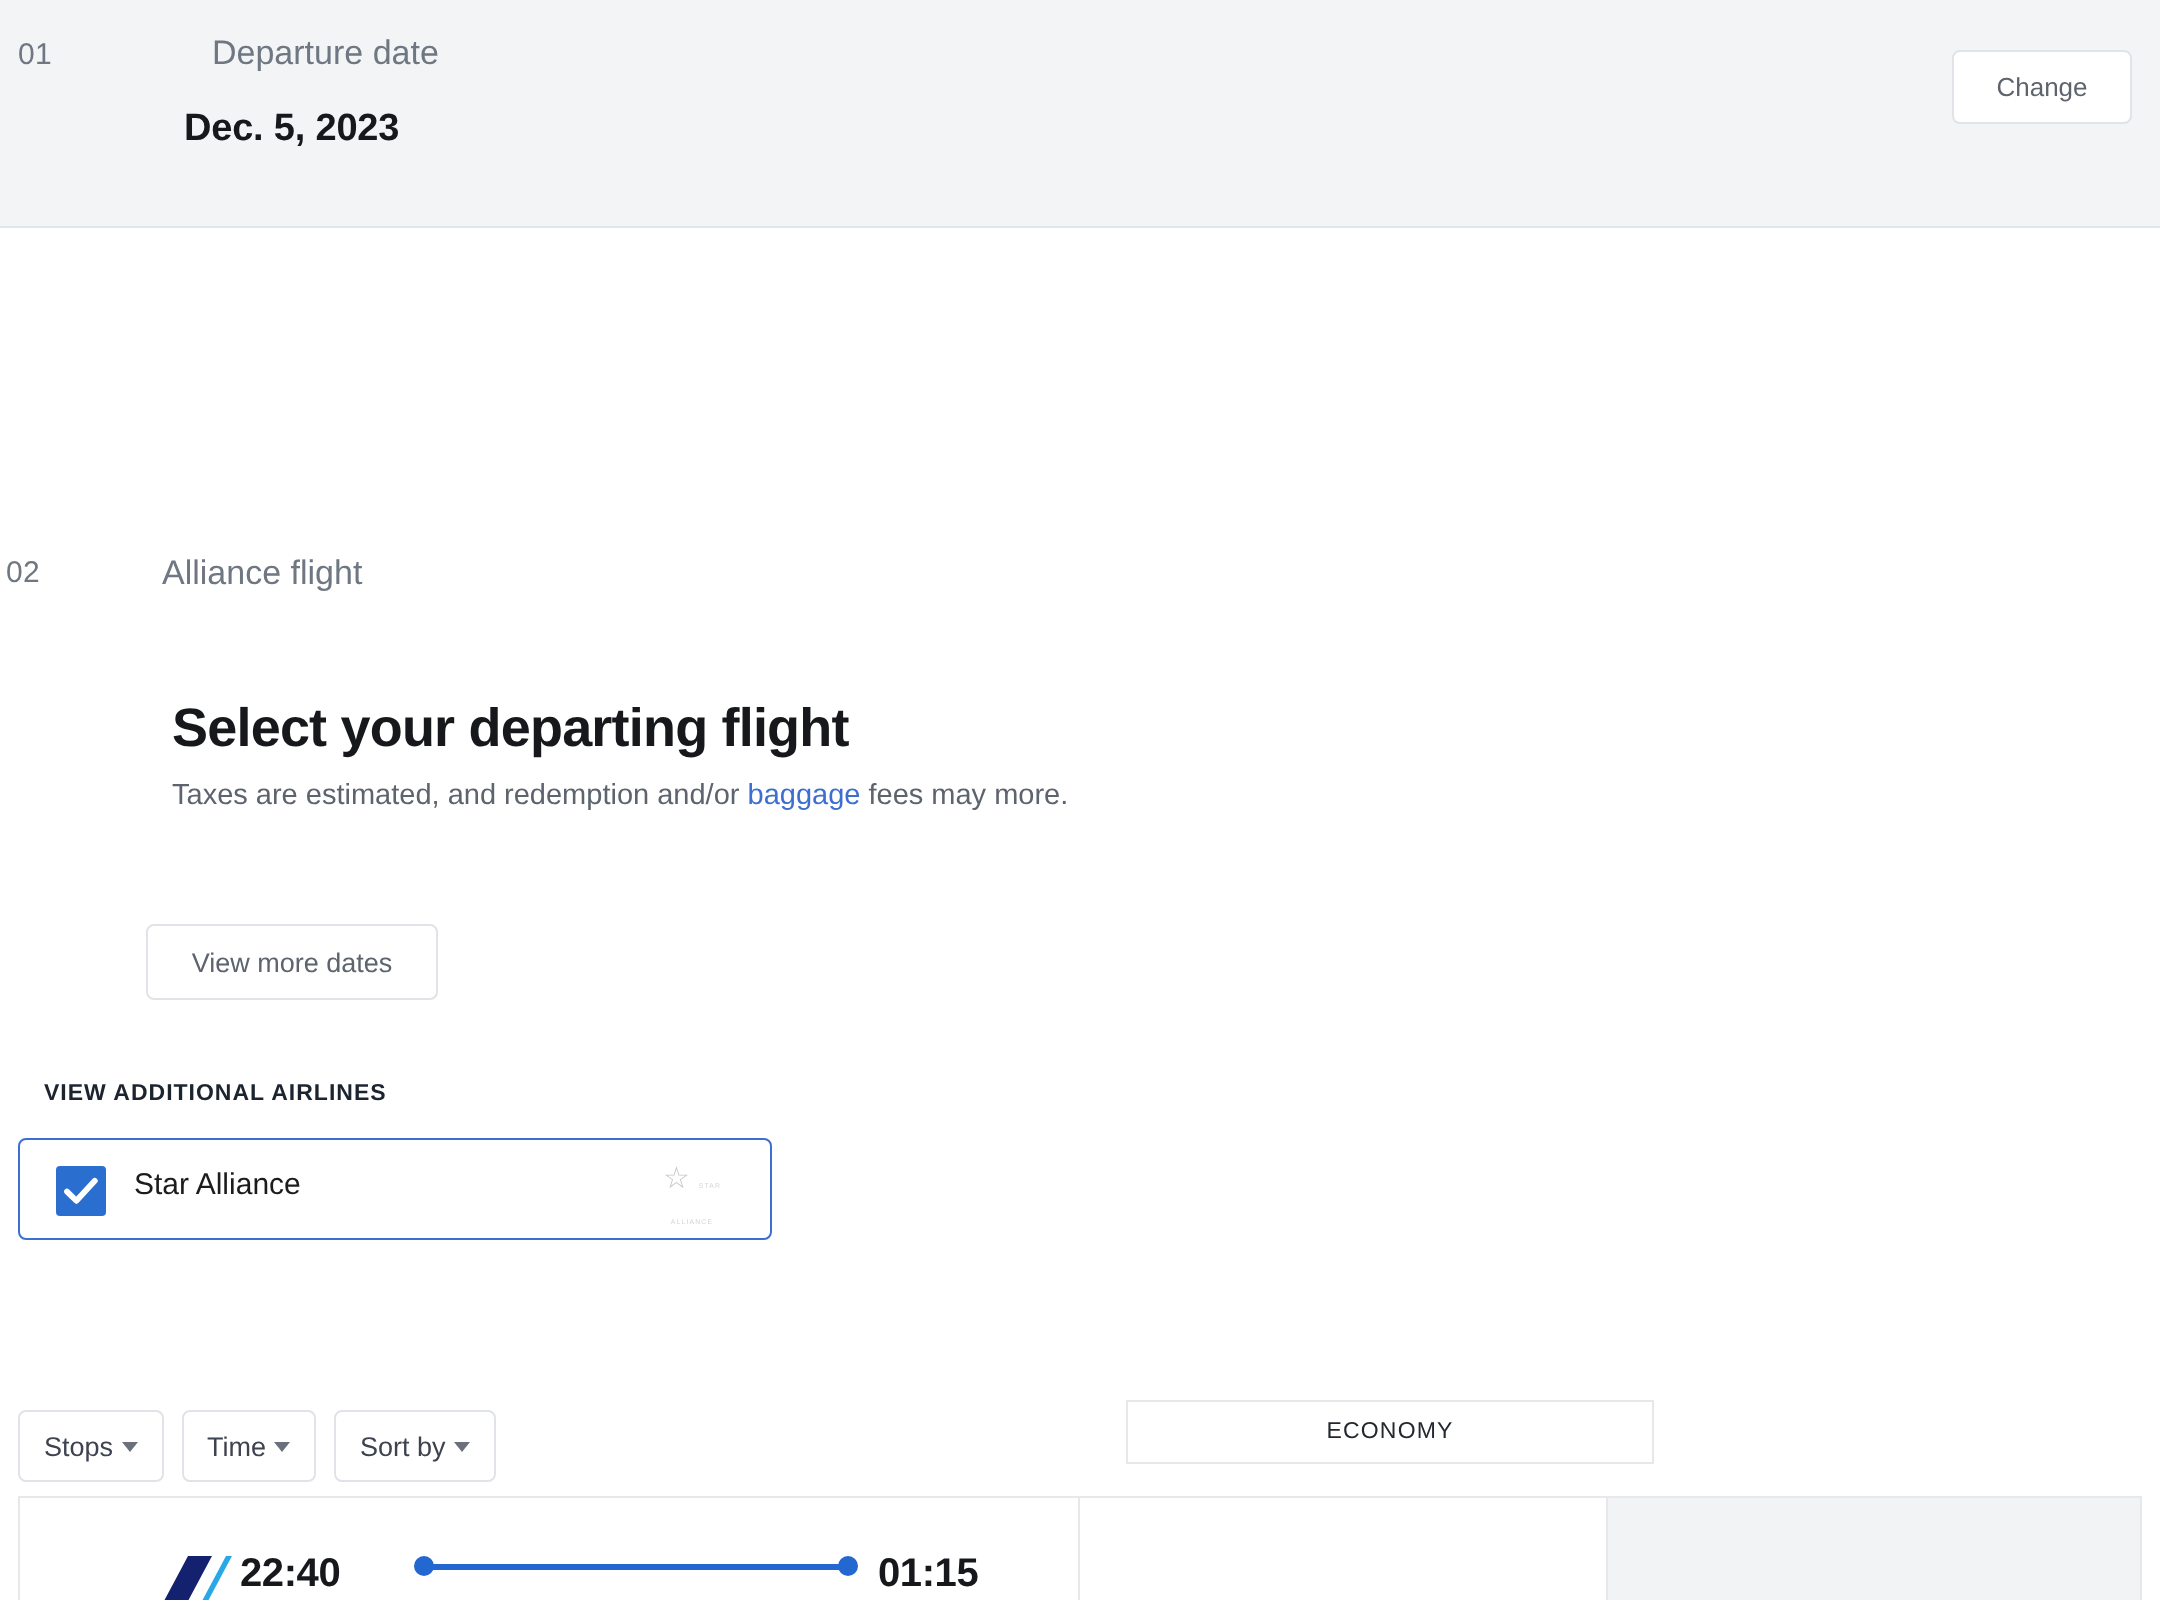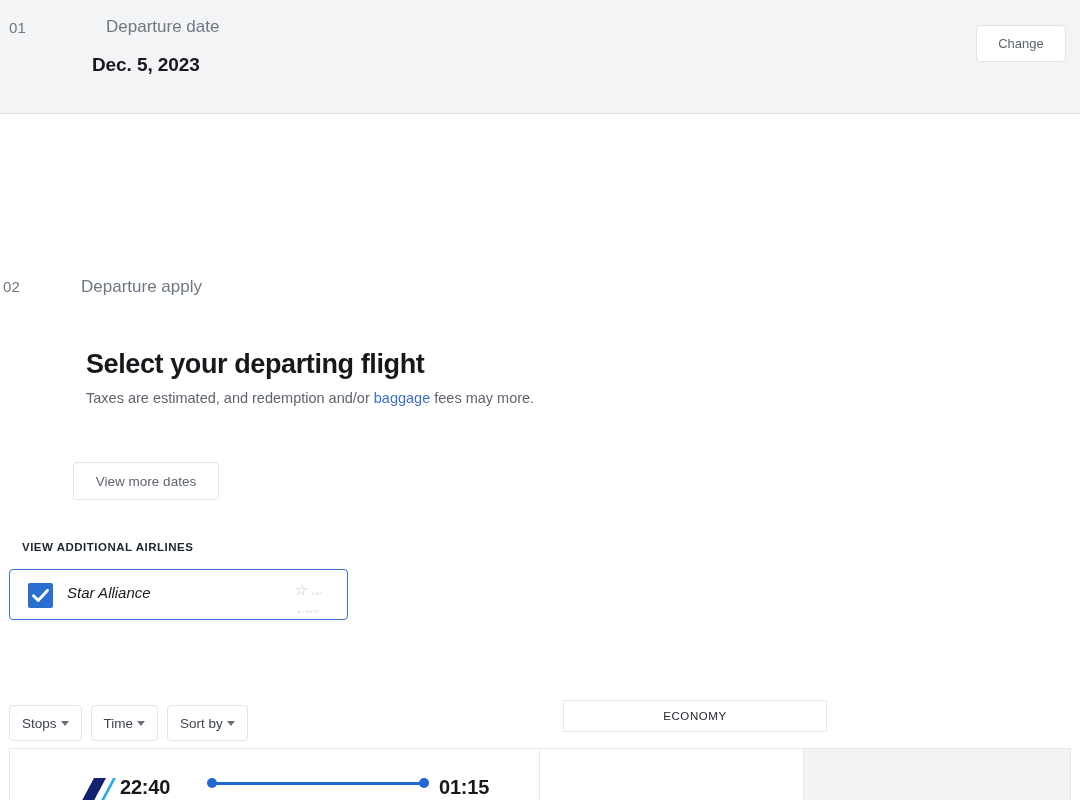--- a/index.html
+++ b/index.html
@@ -100,26 +100,25 @@
     left: 22px; top: 427px;
     font-size: 11.5px;
     font-weight: bold;
     letter-spacing: .5px;
     color: #1c2430;
   }
 
   .alliance-box {
     position: absolute;
     left: 9px; top: 455px;
-    width: 339px; height: 51px;
+    width: 377px; height: 51px;
     background: #fff;
     border: 1px solid #3d6fd0;
     border-radius: 4px;
     cursor: pointer;
-    font-style: italic;
   }
   .alliance-check {
     position: absolute;
     left: 18px; top: 13px;
     width: 25px; height: 25px;
     background: #2a6fd0;
     border-radius: 2px;
   }
   .alliance-check svg { display: block; }
   .alliance-name {
@@ -263,21 +262,21 @@
 
 <section class="step-date">
   <span class="step-num">01</span>
   <span class="step-date-label">Departure date</span>
   <span class="step-date-value">Dec. 5, 2023</span>
   <button class="btn-change">Change</button>
 </section>
 
 <section class="step-flight">
   <span class="step-num">02</span>
-  <span class="step-flight-label">Departure apply</span>
+  <span class="step-flight-label">Alliance flight</span>
 
   <h1 class="headline">Select your departing flight</h1>
 
   <p class="subline">
     <span>Taxes are estimated, and redemption and/or </span><a href="#">baggage</a><span> fees may more.</span>
   </p>
 
   <button class="btn-more-dates">View more dates</button>
 
   <div class="airlines-label">VIEW ADDITIONAL AIRLINES</div>

